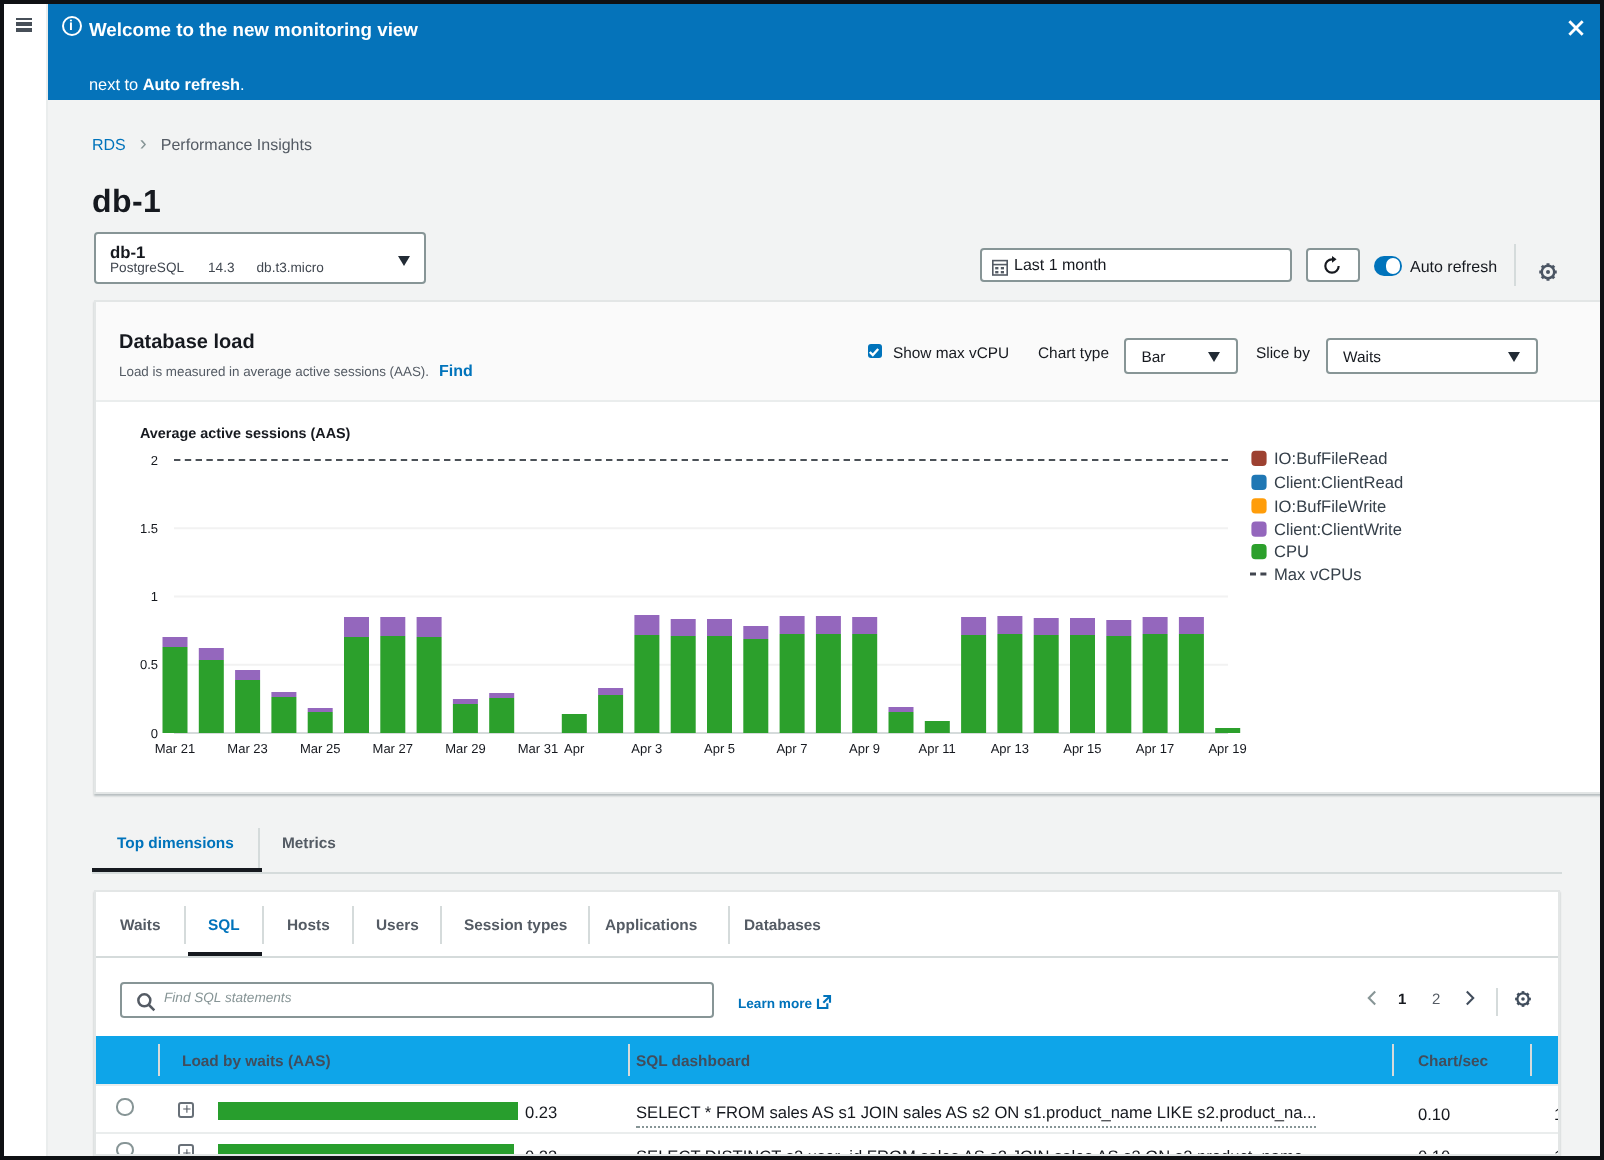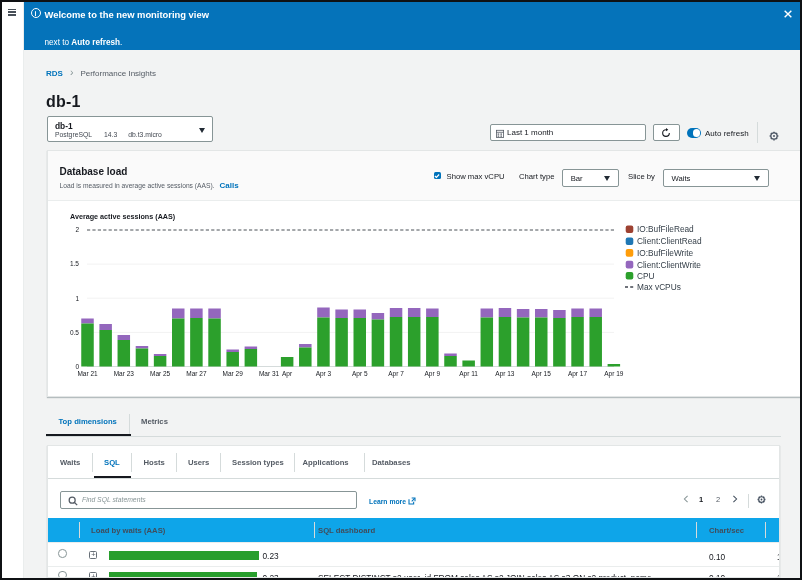--- a/index.html
+++ b/index.html
@@ -10,21 +10,21 @@
 #sidebar { left:0; top:0; width:21.5px; height:575.5px; background:#fff; border-right:1px solid #eaeded; }
 #burger { left:6px; top:6.6px; width:8.4px; height:8px; }
 #burger div { position:absolute; left:0; width:8.4px; height:1.8px; background:#474f58; } #burger div:nth-child(1){top:0} #burger div:nth-child(2){top:2.9px} #burger div:nth-child(3){top:5.8px}
 #banner { left:21.5px; top:0; width:776.5px; height:48px; background:#0573ba; color:#fff; font-size:8.2px; }
 #banner .t1 { position:absolute; left:21px; top:6.8px; font-weight:bold; font-size:9.4px; }
 #banner .l2 { position:absolute; left:21px; top:22.3px; white-space:nowrap; }
 #banner .l3 { position:absolute; left:21px; top:35.8px; white-space:nowrap; }
 #bi { position:absolute; left:7px; top:6.3px; width:10px; height:10px; border:1.1px solid #fff; border-radius:50%; color:#fff; font-size:7px; text-align:center; line-height:9px; font-weight:bold; }
 #bx { position:absolute; right:7.5px; top:6.8px; width:10px; height:10px; }
 #crumb { left:44px; top:63.5px; font-size:8px; color:#545b64; }
-#crumb a { color:#0073bb; text-decoration:none; font-weight:bold; }
+#crumb a { color:#0073bb; text-decoration:none; font-weight:normal; }
 #crumb .sep { color:#879596; margin:0 7px; font-size:10.5px; }
 h1 { left:44px; top:91px; font-size:16px; font-weight:bold; color:#16191f; position:absolute; letter-spacing:0.2px; }
 #sel { left:45px; top:114px; width:165.5px; height:25.5px; background:#fff; border:1px solid #879596; border-radius:2px; }
 #sel .n { position:absolute; left:7px; top:3.5px; font-size:8.4px; font-weight:bold; color:#16191f; }
 #sel .d { position:absolute; left:7px; top:13.5px; font-size:6.8px; color:#414750; }
 #sel .d span.s1 { margin-right:12px; }
 #sel .d span.s2 { margin-right:11px; }
 .caret { width:0; height:0; border-left:3.6px solid transparent; border-right:3.6px solid transparent; border-top:5px solid #222b35; position:absolute; }
 #sel .caret { right:6.5px; top:10.5px; }
 #timebox { left:488px; top:122px; width:156px; height:16.5px; background:#fff; border:1px solid #879596; border-radius:2px; font-size:8px; color:#16191f; }
@@ -134,21 +134,21 @@
           <line x1="11.55" y1="11.55" x2="12.95" y2="12.95"></line>
           <line x1="12.95" y1="3.05" x2="11.55" y2="4.45"></line>
           <line x1="4.45" y1="11.55" x2="3.05" y2="12.95"></line>
         </g>
       </g>
       <circle cx="8" cy="8" r="1.6" fill="#4b5563"></circle>
     </svg>
   <div id="card1" class="abs">
     <div class="hdr">
       <div id="dbload">Database load</div>
-      <div id="dbloadsub">Load is measured in average active sessions (AAS).<a>Calls</a></div>
+      <div id="dbloadsub">Load is measured in average active sessions (AAS).<a>Find</a></div>
       <div id="cb">
           <svg width="6" height="6" viewBox="0 0 10 10">
             <path d="M1.5 5 L4 7.5 L8.5 2.5" fill="none" stroke="#fff" stroke-width="2"></path>
           </svg>
         </div>
       <div id="cbl">Show max vCPU</div>
       <div class="ctl-lbl" style="left:471px">Chart type</div>
       <div class="select" id="selbar" style="left:513.7px; width:57px">
           <span class="txt">Bar</span>
           <div class="caret"></div>
@@ -327,20 +327,21 @@
       <div class="vdiv" style="left:647.5px"></div>
       <div class="c" style="left:661px">Chart/sec</div>
       <div class="vdiv" style="left:716.5px"></div>
       <div class="c" style="left:730.7px; white-space:nowrap">Rows/sec</div>
     </div>
     <div class="row" style="top:96.5px; border-bottom:1px solid #eaeded">
       <div class="radio"></div>
         <div class="exp"></div>
       <div class="bar" style="width:150px"></div>
       <div class="val">0.23</div>
+      <div class="sql">SELECT * FROM sales AS s1 JOIN sales AS s2 ON s1.product_name LIKE s2.product_na...</div>
       <div class="calls">0.10</div>
       <div class="last">1</div>
     </div>
     <div class="row" style="top:118.3px">
       <div class="radio"></div>
         <div class="exp"></div>
       <div class="bar" style="width:148px"></div>
       <div class="val">0.23</div>
       <div class="sql">SELECT DISTINCT s2.user_id FROM sales AS s2 JOIN sales AS s3 ON s2.product_name...</div>
       <div class="calls">0.10</div>

